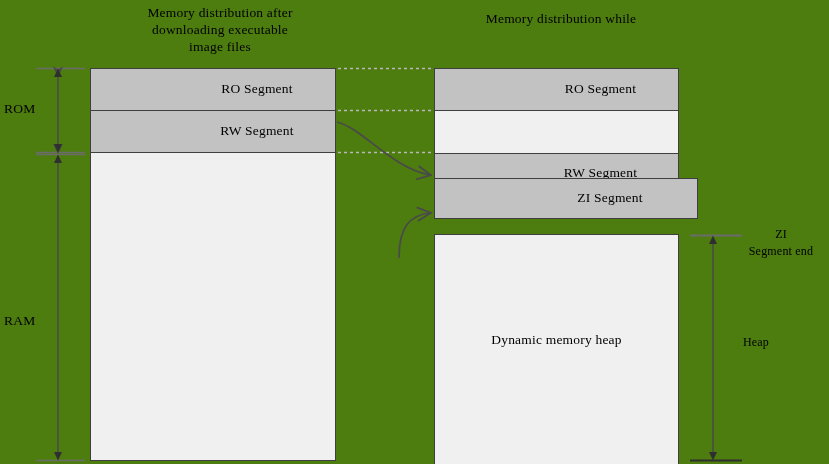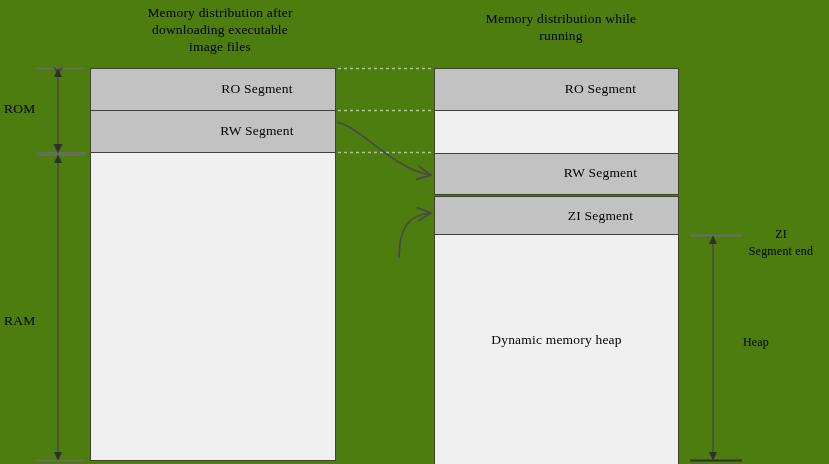--- a/index.html
+++ b/index.html
@@ -73,21 +73,20 @@
 <div id="canvas">
 
   <div class="title" style="left:110px; top:4px; width:220px;">
     <div>Memory distribution after</div>
     <div>downloading executable</div>
     <div>image files</div>
   </div>
 
   <div class="title" style="left:446px; top:10px; width:230px;">
     <div>Memory distribution while</div>
-    <div>running</div>
   </div>
 
   <div class="seg-box seg-gray" style="left:90px; top:68px; width:246px; height:43px;">
     <div class="seg-label" style="top:12px;">RO Segment</div>
   </div>
 
   <div class="seg-box seg-gray" style="left:90px; top:110px; width:246px; height:43px;">
     <div class="seg-label" style="top:12px;">RW Segment</div>
   </div>
 
@@ -100,21 +99,21 @@
   </div>
 
   <div class="seg-box seg-light" style="left:434px; top:110px; width:245px; height:44px;">
     <div class="seg-label" style="top:12px;"></div>
   </div>
 
   <div class="seg-box seg-gray" style="left:434px; top:153px; width:245px; height:42px;">
     <div class="seg-label" style="top:11px;">RW Segment</div>
   </div>
 
-  <div class="seg-box seg-gray" style="left:434px; top:196px; width:245px; height:41px;">
+  <div class="seg-box seg-gray" style="left:434px; top:178px; width:264px; height:41px;">
     <div class="seg-label" style="top:11px;">ZI Segment</div>
   </div>
 
   <div class="seg-box seg-light" style="left:434px; top:234px; width:245px; height:250px;">
     <div class="seg-label" style="top:97px;">Dynamic memory heap</div>
   </div>
 
   <div class="axis-label" style="left:4px; top:101px; width:48px;">ROM</div>
 
   <div class="axis-label" style="left:4px; top:313px; width:48px;">RAM</div>

